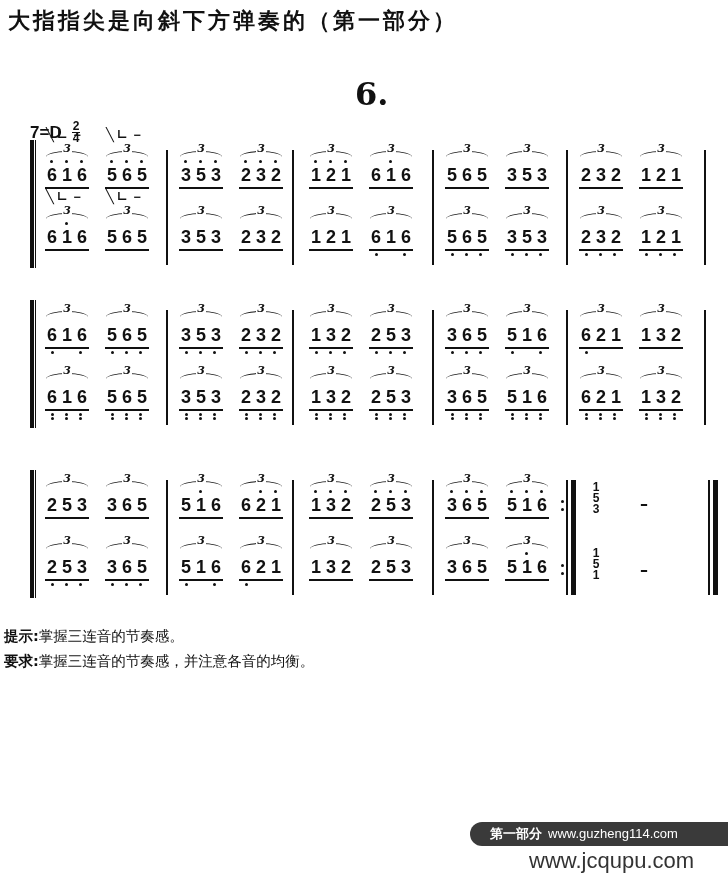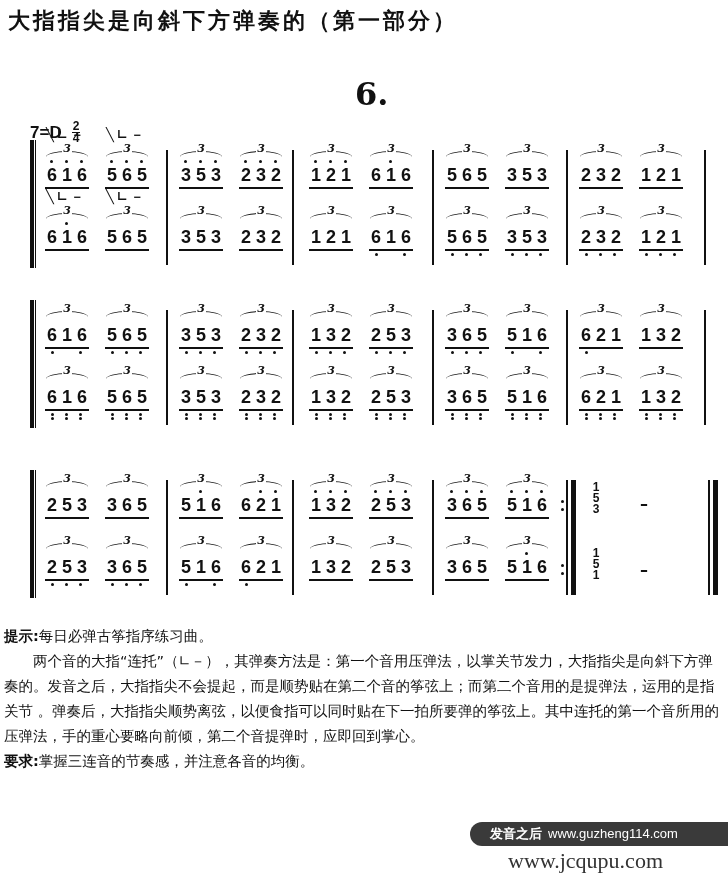--- a/index.html
+++ b/index.html
@@ -32,21 +32,21 @@
   .chord { position: absolute; font-family: "Liberation Sans", sans-serif; font-weight: bold; font-size: 12px; line-height: 11px; text-align: center; width: 12px; }
   .dash { position: absolute; font-weight: bold; font-size: 16px; }
 
   .notes-text { position: absolute; left: 4px; top: 624px; width: 718px; font-size: 14.5px; line-height: 25px; }
   .notes-text p { margin: 0; }
   .indent { text-indent: 2em; }
   .lbl { font-weight: bold; }
 
   .wm-bar { position: absolute; left: 470px; top: 822px; width: 258px; height: 24px; background: #3a3a3a; border-radius: 12px 0 0 12px; color: #fff; font-size: 13px; line-height: 24px; padding-left: 20px; box-sizing: border-box; font-family: "Liberation Sans", sans-serif; }
   .wm-bar .cn { font-weight: bold; margin-right: 6px; }
-  .wm-url { position: absolute; left: 508px; top: 848px; font-family: Liberation Serif, serif; font-size: 22px; color: #333; }
+  .wm-url { position: absolute; left: 529px; top: 848px; font-family: Liberation Sans, sans-serif; font-size: 22px; color: #333; }
 </style>
 </head>
 <body>
 
 <div class="title">大指指尖是向斜下方弹奏的（第一部分）</div>
 <div class="piece-num">6.</div>
 
 <div class="key-sig">
   <span>7=D</span>
   <span class="time-sig">
@@ -868,21 +868,20 @@
       <div class="chord" style="left: 590px; top: 12px;">1<br>5<br>3</div>
       <div class="dash" style="left: 640px; top: 24px;">–</div>
       <div class="chord" style="left: 590px; top: 78px;">1<br>5<br>1</div>
       <div class="dash" style="left: 640px; top: 90px;">–</div>
       <div class="barline" style="left: 708px; top: 10px; height: 115px; width: 2px;"></div>
       <div class="bar-thick" style="left: 713px; top: 10px; height: 115px; width: 5px;"></div>
     </div>
   </div>
 
 <div class="notes-text">
-  <p><span class="lbl">提示:</span><span>每日必弹古筝指序练习曲。</span></p>
-  <p class="indent">两个音的大指“连托”（∟－），其弹奏方法是：第一个音用压弹法，以掌关节发力，大指指尖是向斜下方弹奏的。发音之后，大指指尖不会提起，而是顺势贴在第二个音的筝弦上；而第二个音用的是提弹法，运用的是指关节 。弹奏后，大指指尖顺势离弦，以便食指可以同时贴在下一拍所要弹的筝弦上。其中连托的第一个音所用的压弹法，手的重心要略向前倾，第二个音提弹时，应即回到掌心。</p>
+  <p><span class="lbl">提示:</span><span>掌握三连音的节奏感。</span></p>
   <p><span class="lbl">要求:</span><span>掌握三连音的节奏感，并注意各音的均衡。</span></p>
 </div>
 
 <div class="wm-bar">
-  <span class="cn">发音之后</span><span>www.guzheng114.com</span>
+  <span class="cn">第一部分</span><span>www.guzheng114.com</span>
 </div>
 <div class="wm-url">www.jcqupu.com</div>
 
 </body></html>

